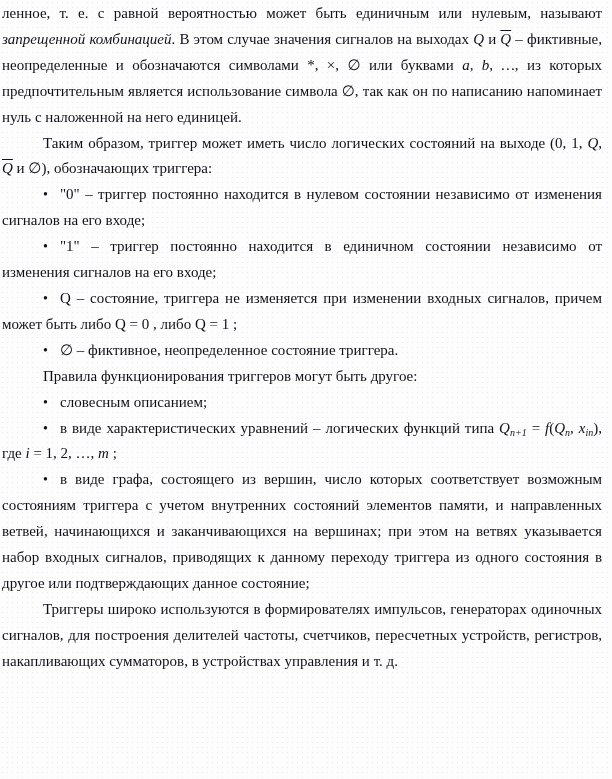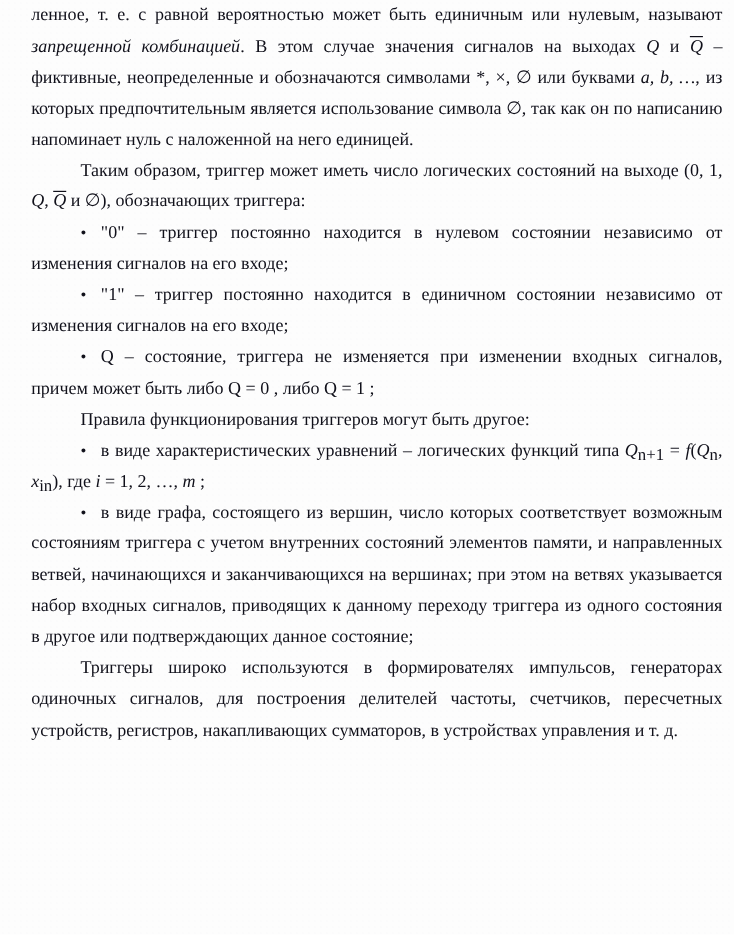--- a/index.html
+++ b/index.html
@@ -34,31 +34,34 @@
     display: inline-block;
     width: 17px;
     text-indent: 0;
     font-size: 14px;
   }
   .r-n { font-style: normal; }
   .r-i { font-style: italic; }
   .r-o { font-style: normal; text-decoration: overline; }
   .r-oi { font-style: italic; text-decoration: overline; }
   .r-sub {
-    font-size: 14px;
+    font-style: italic;
+    font-size: 10px;
     vertical-align: -3px;
     line-height: 0;
   }
 </style>
 </head>
 <body>
 
-<div class="page" id="document-page" style="background-color: rgb(253, 253, 253); background-image: radial-gradient(rgb(236, 236, 241) 0.5px, transparent 0.6px); color: rgb(16, 16, 26); padding-left: 26px;">
+<div class="page" id="document-page" style="background-color: rgb(253, 253, 253); background-image: radial-gradient(rgb(236, 236, 241) 0.5px, transparent 0.6px); color: rgb(16, 16, 26);">
     <div class="para p-plain"><span class="r-n">ленное, т. е. с равной вероятностью может быть единичным или нулевым, называют </span><span class="r-i">запрещен­ной комбинацией</span><span class="r-n">. В этом случае значения сигналов на выходах </span><span class="r-i">Q</span><span class="r-n"> и </span><span class="r-oi">Q</span><span class="r-n"> – фиктивные, неопреде­ленные и обозначаются символами *, ×, ∅ или буквами </span><span class="r-i">a, b, …</span><span class="r-n">, из которых предпочтительным является использование символа ∅, так как он по написанию напоминает нуль с наложенной на него единицей.</span></div>
     <div class="para p-indent"><span class="r-n">Таким образом, триггер может иметь число логических состояний на выходе (0, 1, </span><span class="r-i">Q</span><span class="r-n">, </span><span class="r-oi">Q</span><span class="r-n"> и ∅), обозначающих триггера:</span></div>
     <div class="para p-bullet"><span class="bullet-glyph">•</span><span class="r-n">"0" – триггер постоянно находится в нулевом состоянии независимо от изменения сигналов на его входе;</span></div>
     <div class="para p-bullet"><span class="bullet-glyph">•</span><span class="r-n">"1" – триггер постоянно находится в единичном состоянии независимо от изменения сигналов на его входе;</span></div>
     <div class="para p-bullet"><span class="bullet-glyph">•</span><span class="r-n">Q – состояние, триггера не изменяется при изменении входных сигналов, причем мо­жет быть либо Q = 0 , либо Q = 1 ;</span></div>
+    <div class="para p-bullet"><span class="bullet-glyph">•</span><span class="r-n">∅ – фиктивное, неопределенное состояние триггера.</span></div>
     <div class="para p-indent"><span class="r-n">Правила функционирования триггеров могут быть другое:</span></div>
+    <div class="para p-bullet"><span class="bullet-glyph">•</span><span class="r-n">словесным описанием;</span></div>
     <div class="para p-bullet"><span class="bullet-glyph">•</span><span class="r-n">в виде характеристических уравнений – логических функций типа </span><span class="r-i">Q</span><span class="r-sub">n+1</span><span class="r-n"> = </span><span class="r-i">f</span><span class="r-n">(</span><span class="r-i">Q</span><span class="r-sub">n</span><span class="r-n">, </span><span class="r-i">x</span><span class="r-sub">in</span><span class="r-n">), где </span><span class="r-i">i</span><span class="r-n"> = 1, 2, …, </span><span class="r-i">m</span><span class="r-n"> ;</span></div>
     <div class="para p-bullet"><span class="bullet-glyph">•</span><span class="r-n">в виде графа, состоящего из вершин, число которых соответствует возможным состояни­ям триггера с учетом внутренних состояний элементов памяти, и направленных ветвей, начинающихся и заканчивающихся на вершинах; при этом на ветвях указывается набор входных сигналов, приводящих к данному переходу триггера из одного состояния в другое или подтверждающих данное состояние;</span></div>
     <div class="para p-indent"><span class="r-n">Триггеры широко используются в формирователях импульсов, генераторах одиночных сигналов, для построения делителей частоты, счетчиков, пересчетных устройств, регистров, накапливающих сум­маторов, в устройствах управления и т. д.</span></div>
   </div>
 
 </body></html>

